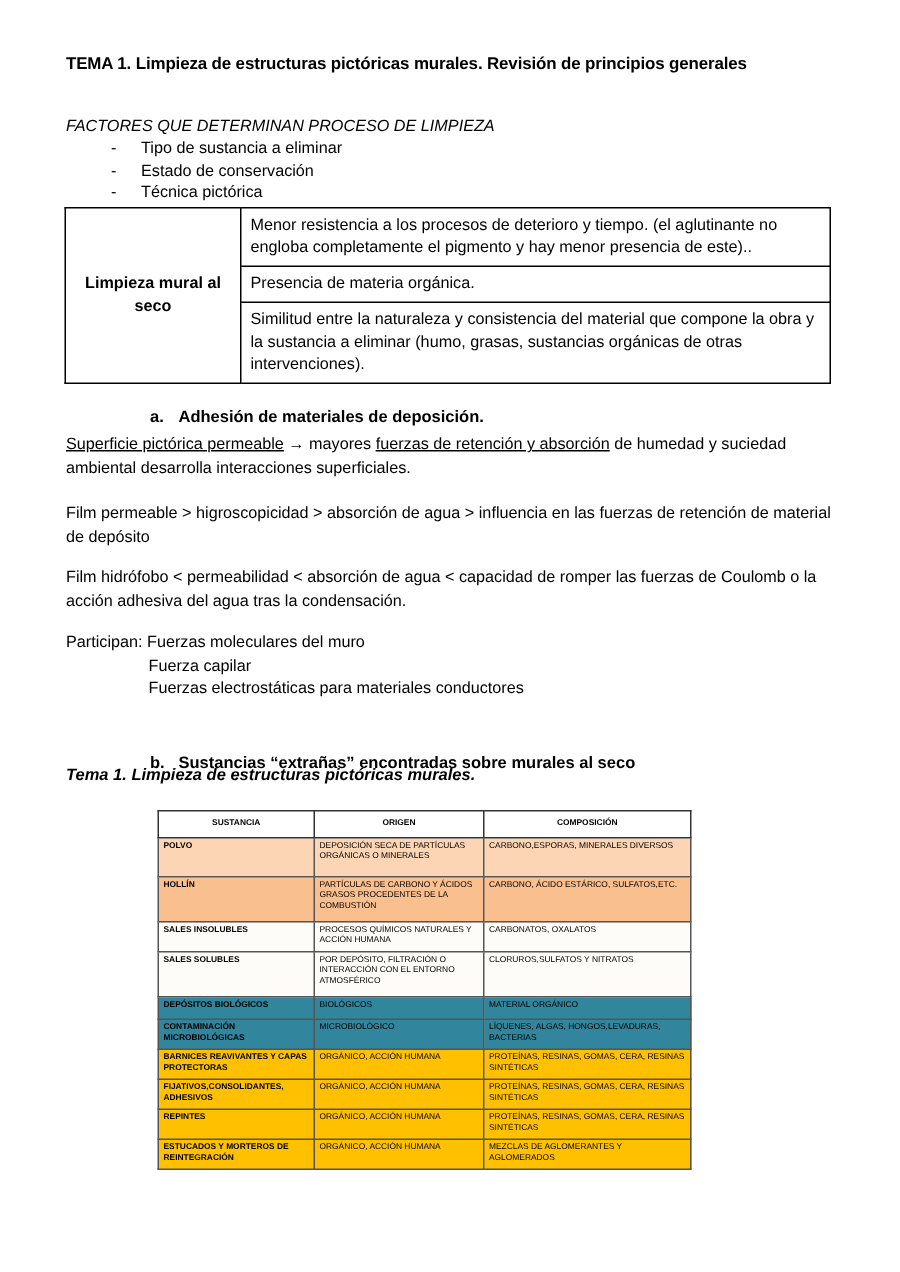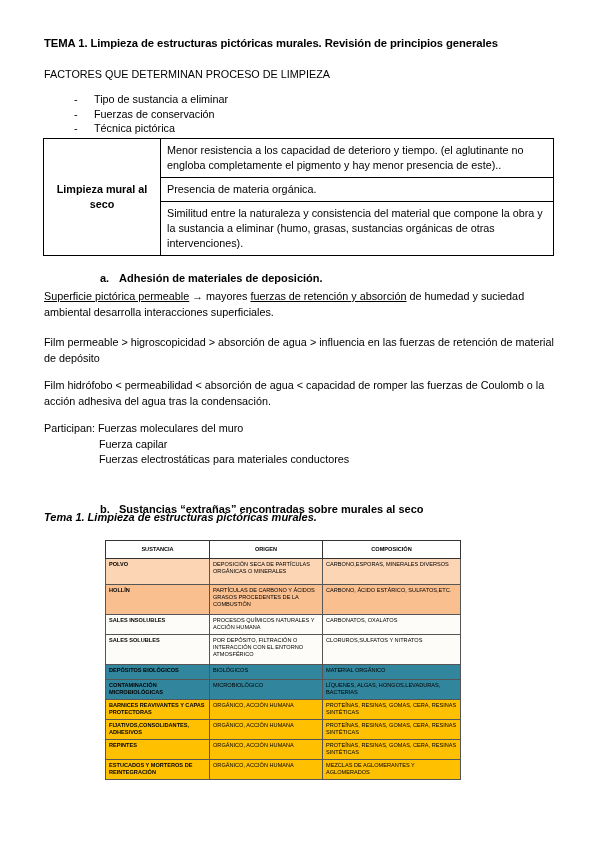--- a/index.html
+++ b/index.html
@@ -1,21 +1,21 @@
 <!DOCTYPE html>
 <html><head>
   <meta charset="utf-8">
   <style>
     html, body { margin: 0; padding: 0; background: #ffffff; }
     body { width: 600px; height: 848px; position: relative; overflow: hidden;
            font-family: "Liberation Sans", sans-serif; color: #000; }
     .abs { position: absolute; }
     .title { left: 44px; top: 37px; font-size: 11.3px; font-weight: bold; letter-spacing: -0.1px; white-space: nowrap; }
     .p { font-size: 10.8px; line-height: 16px; white-space: nowrap; }
-    .factors-heading { left: 44px; top: 66px; }
+    .factors-heading { left: 44px; top: 76px; font-style: italic; }
     .bullets { left: 62px; top: 80px; margin: 12px; padding: 0; list-style: none; }
     .bullets li { font-size: 10.8px; line-height: 14.5px; white-space: nowrap; }
     .bullets li .dash { display: inline-block; width: 20px; }
 
     table.t1 { position: absolute; left: 43px; top: 138px; width: 511px; border-collapse: collapse; font-size: 10.8px; }
     table.t1 td { border: 1px solid #000; vertical-align: top; padding: 4px 6px 4px 6px; line-height: 15px; }
     table.t1 td.label { width: 104px; text-align: center; vertical-align: middle; font-weight: bold; }
 
     .h-a { left: 100px; top: 272px; font-size: 11px; font-weight: bold; }
     .h-a .mark { display: inline-block; width: 19px; }
@@ -36,29 +36,29 @@
     table.t2 tr { border-left: 1px solid #333; border-right: 1px solid #333; }
   </style>
 </head>
 <body>
 
 <div class="abs title">TEMA 1. Limpieza de estructuras pictóricas murales. Revisión de principios generales</div>
 
 <div class="abs p factors-heading">FACTORES QUE DETERMINAN PROCESO DE LIMPIEZA</div>
 <ul class="abs bullets">
   <li><span class="dash">-</span><span>Tipo de sustancia a eliminar</span></li>
-  <li><span class="dash">-</span><span>Fuerzas de conservación</span></li>
+  <li><span class="dash">-</span><span>Estado de conservación</span></li>
   <li><span class="dash">-</span><span>Técnica pictórica</span></li>
 </ul>
 
 <table class="t1">
   <tbody>
       <tr>
     <td class="label" rowspan="3">Limpieza mural al seco</td>
-    <td style="height:30px">Menor resistencia a los capacidad de deterioro y tiempo. (el aglutinante no engloba completamente el pigmento y hay menor presencia de este)..</td>
+    <td style="height:30px">Menor resistencia a los procesos de deterioro y tiempo. (el aglutinante no engloba completamente el pigmento y hay menor presencia de este)..</td>
   </tr>
   <tr>
     <td style="height:15px">Presencia de materia orgánica.</td>
   </tr>
   <tr>
     <td style="height:45px">Similitud entre la naturaleza y consistencia del material que compone la obra y la sustancia a eliminar (humo, grasas, sustancias orgánicas de otras intervenciones).</td>
   </tr>
 </tbody>
   </table>
 

